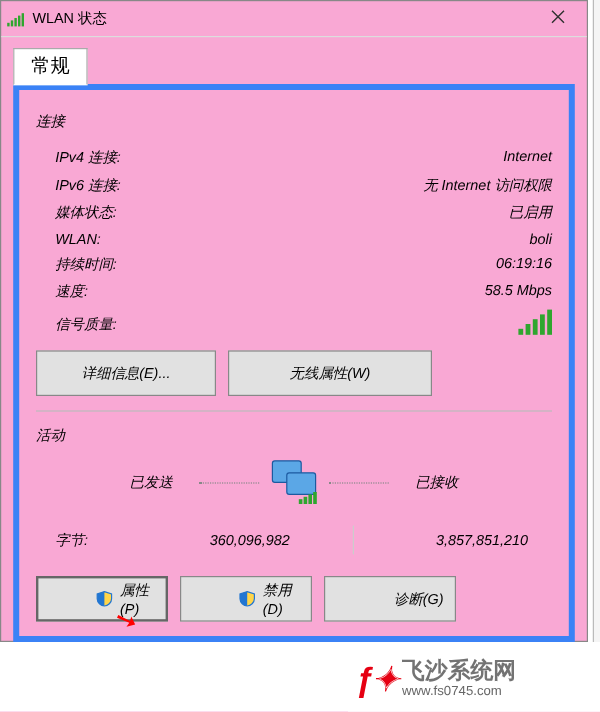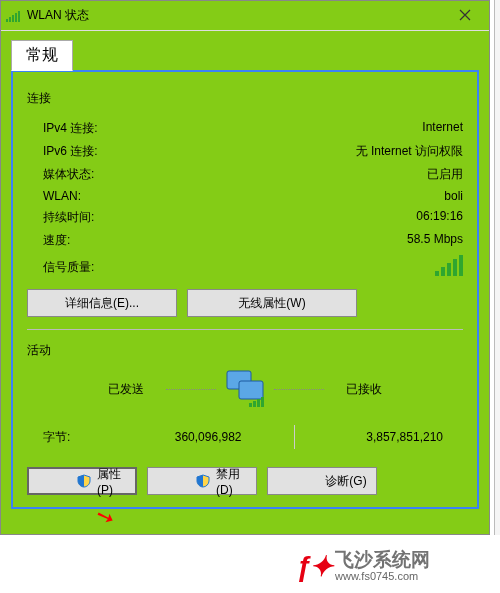--- a/index.html
+++ b/index.html
@@ -1,34 +1,34 @@
 <!DOCTYPE html>
 <html><head>
   <meta charset="utf-8">
   <style>
     * { margin:0; padding:0; box-sizing:border-box; font-family:"Microsoft YaHei","Segoe UI",Tahoma,sans-serif; }
     body { width:500px; height:593px; background:#fff; position:relative; overflow:hidden; }
-    .dialog { position:absolute; top:0; left:0; width:490px; height:535px; border:1px solid #888; background:#84cc16; }
+    .dialog { position:absolute; top:0; left:0; width:490px; height:535px; border:1px solid #888; background:#f9a8d4; }
     .titlebar { height:30px; display:flex; align-items:center; padding:0 4px; border-bottom:1px solid #ddd; }
     .title-icon svg { display:block; }
     .title-text { font-size:12px; margin-left:6px; flex:1; }
     .close-btn { width:40px; height:28px; display:flex; align-items:center; justify-content:center; cursor:default; }
     .tabrow { padding:8px 10px 0 10px; }
     .tab { display:inline-block; border:1px solid #aaa; border-bottom:1px solid #fff; padding:4px 14px; font-size:16px; background:#fff; position:relative; z-index:2; top:1px; }
-    .tabpanel { margin:0 10px 10px 10px; border:2px solid #3b82f6; padding:12px 14px; }
+    .tabpanel { margin:0 10px 10px 10px; border:5px solid #3b82f6; padding:12px 14px;font-style:italic; }
     .section-title { font-size:12px; margin:6px 0 10px 0; }
     .rows { }
     .row { display:flex; justify-content:space-between; font-size:12px; padding:3px 0 3px 16px; }
     .row .lab { white-space:nowrap; }
     .row .val { white-space:nowrap; }
     .sigrow { display:flex; justify-content:space-between; align-items:flex-end; padding:3px 0 3px 16px; font-size:12px; }
     .sigbars { display:flex; align-items:flex-end; gap:2px; }
     .sigbars div { width:4px; background:#2fa62f; }
     .btnrow { display:flex; gap:10px; margin:10px 0 4px 0; }
-    .btn { border:1px solid #888; background:#e1e1e1; font-size:12px; height:28px; display:flex; align-items:center; justify-content:center; cursor:default; }
+    .btn { border:1px solid #888; background:#e1e1e1; font-size:12px; height:38px; display:flex; align-items:center; justify-content:center; cursor:default; }
     .btn-details { width:150px; }
     .btn-wireless { width:170px; }
     hr.div { border:none; border-top:1px solid #bbb; margin:12px 0; }
     .activity-hdr { display:flex; align-items:center; justify-content:center; gap:5px; margin:10px 0 6px 0; }
     .dash { flex:0 0 50px; border-top:1px dotted #888; height:0; }
     .acttxt { font-size:12px; width:70px; text-align:center; }
     .monitor-icon { width:48px; height:40px; position:relative; }
     .bytesrow { display:flex; align-items:center; font-size:12px; padding:10px 0 12px 16px;gap:22px; }
     .bytesrow .lbl { width:60px; }
     .bytesrow .vcell { flex:1; text-align:right; padding-right:20px; }

